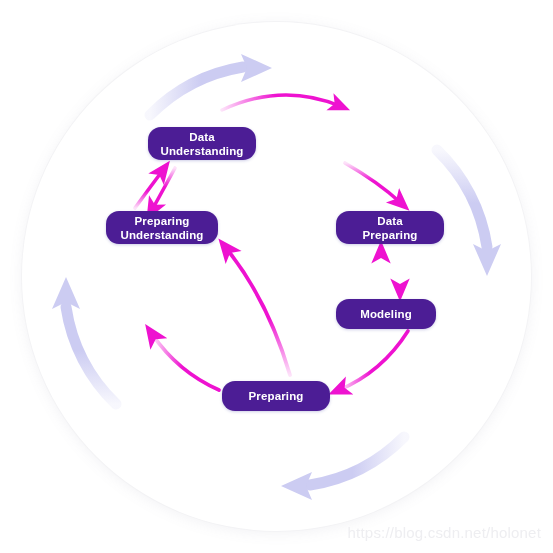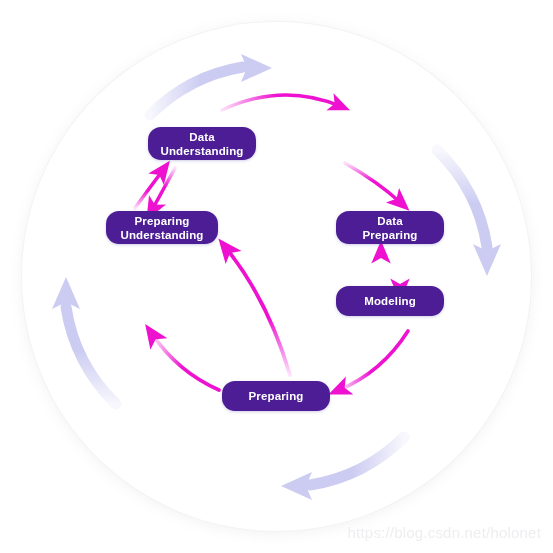--- a/index.html
+++ b/index.html
@@ -153,19 +153,19 @@
 Understanding</div>
 
 
   <div class="node" style="left:106px; top:211px; width:112px; height:33px;">Preparing
 Understanding</div>
 
   <div class="node" style="left:336px; top:211px; width:108px; height:33px;">Data
 Preparing</div>
 
 
-  <div class="node" style="left:336px; top:286px; width:108px; height:30px;">Modeling</div>
+  <div class="node" style="left:336px; top:299px; width:100px; height:30px;">Modeling</div>
 
   <div class="node" style="left:222px; top:381px; width:108px; height:30px;">Preparing</div>
 
   <div class="watermark">https://blog.csdn.net/holonet</div>
 
 </div>
 
 </body></html>

